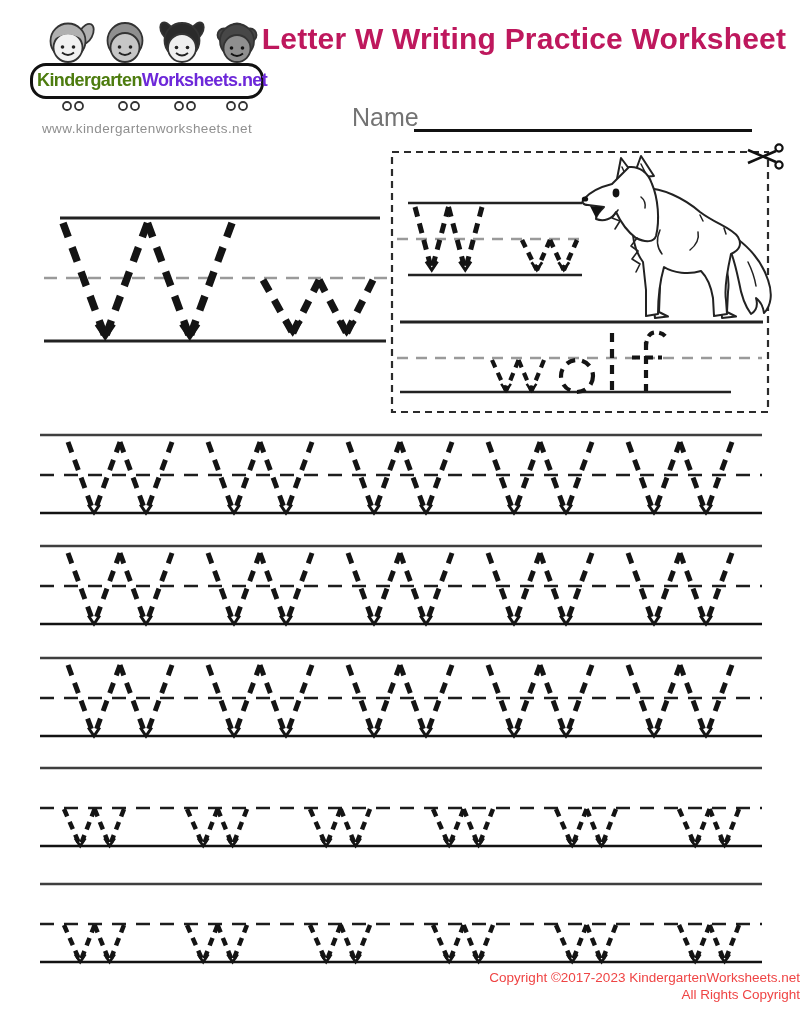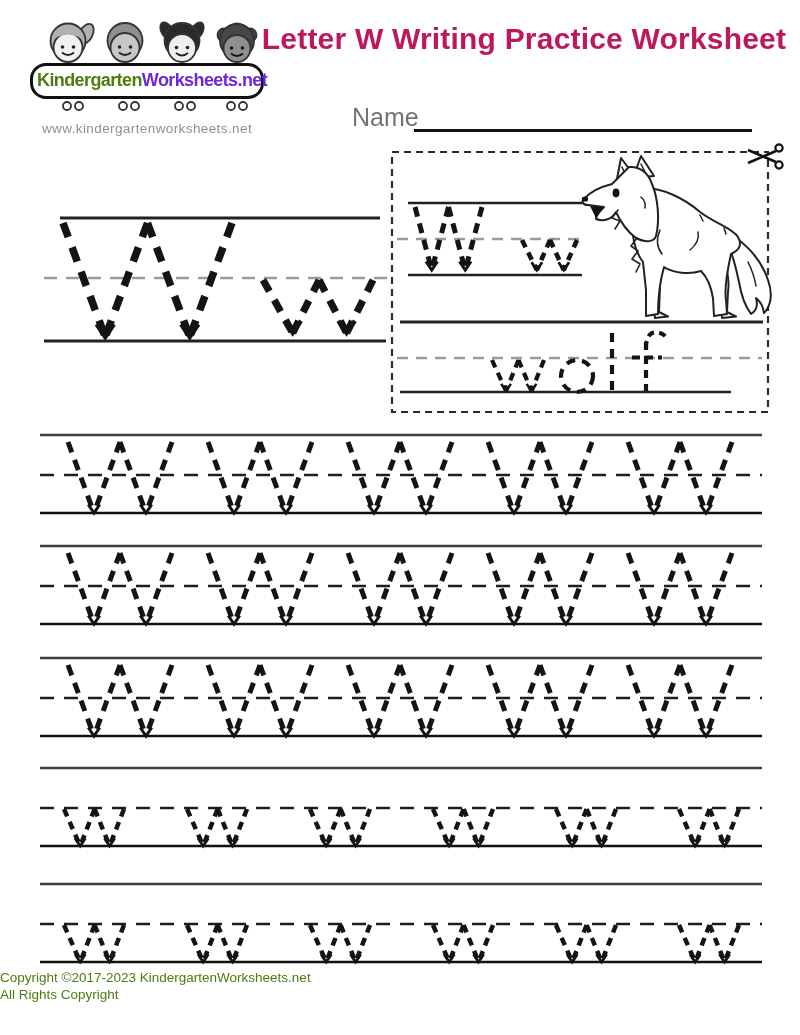--- a/index.html
+++ b/index.html
@@ -29,22 +29,22 @@
     text-align:center; white-space:nowrap; font-weight:bold; font-size:18px;
     letter-spacing:-0.6px;
   }
   .brand-gray { color:#4d7c0f; }
   .brand-black { color:#6d28d9; }
   .feet { display:block; margin:0 auto; }
   .logo-url {
     margin-top:6px; text-align:center; font-size:13.5px; color:#8f8f8f; letter-spacing:.4px;
   }
   .footer {
-    position:absolute; left:0; top:969px; width:800px; text-align:left;
-    color:#4d7c0f; font-size:13.5px; line-height:17px;
+    position:absolute; left:0; top:969px; width:800px; text-align:right;
+    color:#ef4444; font-size:13.5px; line-height:17px;
   }
 </style>
 </head>
 <body>
 
 <div class="page">
 
   <div class="logo">
     <svg class="kids" width="232" height="70" viewBox="0 0 232 70">
       <g stroke="#333" stroke-width="1.8">

